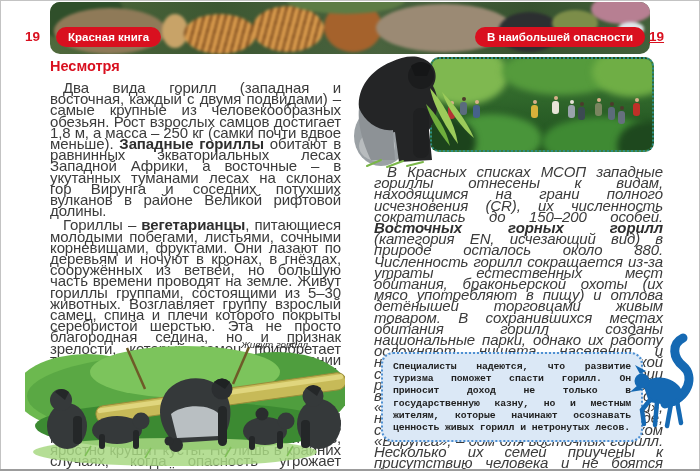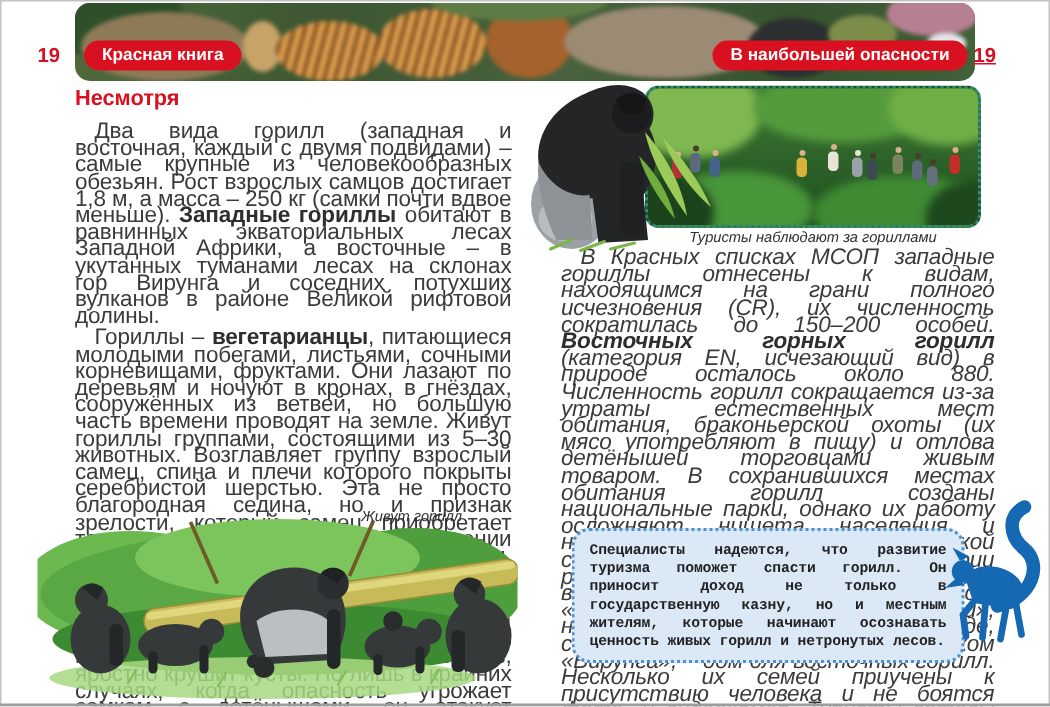--- a/index.html
+++ b/index.html
@@ -219,21 +219,20 @@
   </div>
 
   <svg class="leaves" viewBox="0 0 58 66">
     <g fill="#9ccb5a">
       <path d="M6 2 C18 16 30 34 34 58 C24 44 10 22 6 2 Z"></path>
       <path d="M18 6 C30 18 42 34 50 52 C38 42 24 24 18 6 Z"></path>
       <path d="M2 18 C12 28 22 42 26 60 C16 48 6 32 2 18 Z" fill="#6fae3c"></path>
     </g>
   </svg>
 
-  <div class="caption caption-tourists">Туристы наблюдают за гориллами</div>
 
   <div class="rightcol">
     <p class="body"><span>В Красных списках МСОП западные гориллы отнесены к видам, находящимся на грани полного исчезновения (CR), их численность сократилась до 150–200 особей. </span><b>Восточных горных горилл</b><span> (категория EN, исчезающий вид) в природе осталось около 880. Численность горилл сокращается из-за утраты естественных мест обитания, браконьерской охоты (их мясо употребляют в пищу) и отлова детёнышей торговцами живым товаром. В сохранившихся местах обитания горилл созданы национальные парки, однако их работу осложняют нищета населения и нестабильность политической ситуации, из-за чего территории резерватов порой оказываются в зоне вооружённых конфликтов. «Непроходимый лес Бвинди», национальный парк в Уганде, соседствующий с национальным парком «Вирунга», – дом для восточных горилл. Несколько их семей приучены к присутствию человека и не боятся фото- и видеокамер. Туристы готовы заплатить немалые деньги, чтобы увидеть их в природе.</span></p>
   </div>
 
   <div class="infobox">
     <p>Специалисты надеются, что развитие туризма поможет спасти горилл. Он приносит доход не только в государственную казну, но и местным жителям, которые начинают осознавать ценность живых горилл и нетронутых лесов.</p>
   </div>
 
   <svg class="lemur" viewBox="0 0 72 104">

